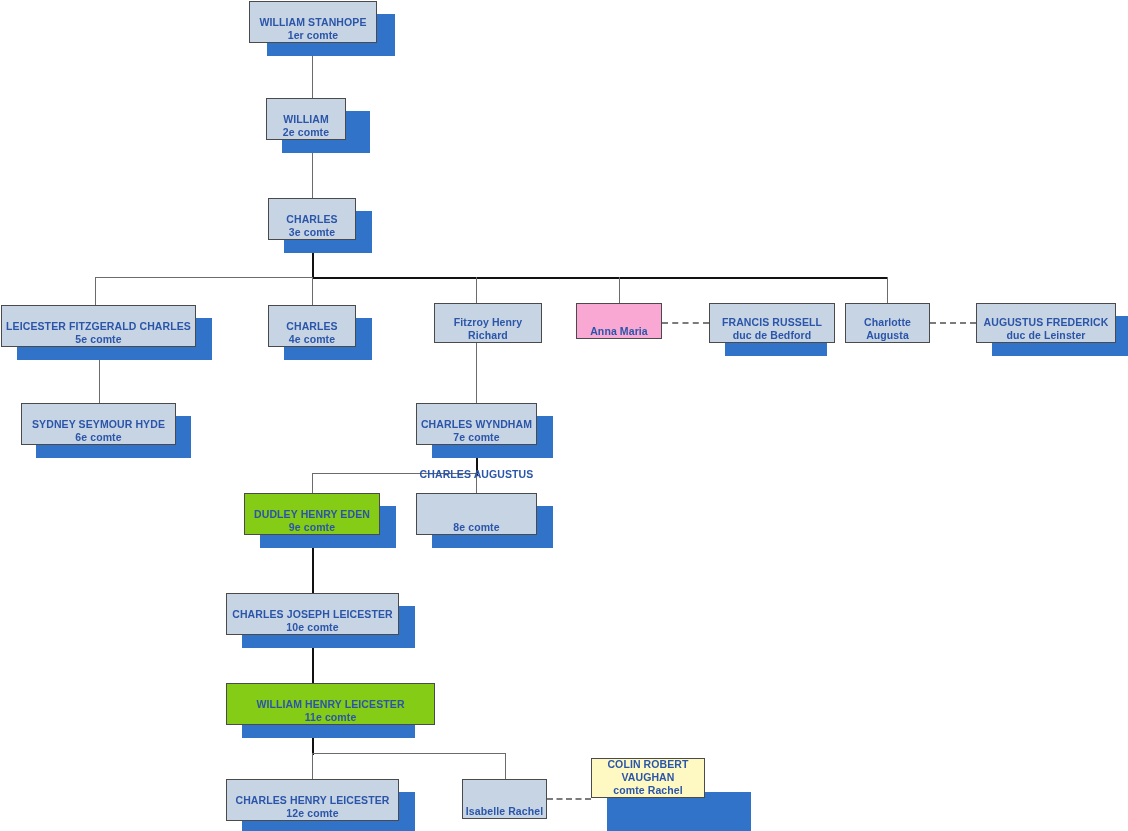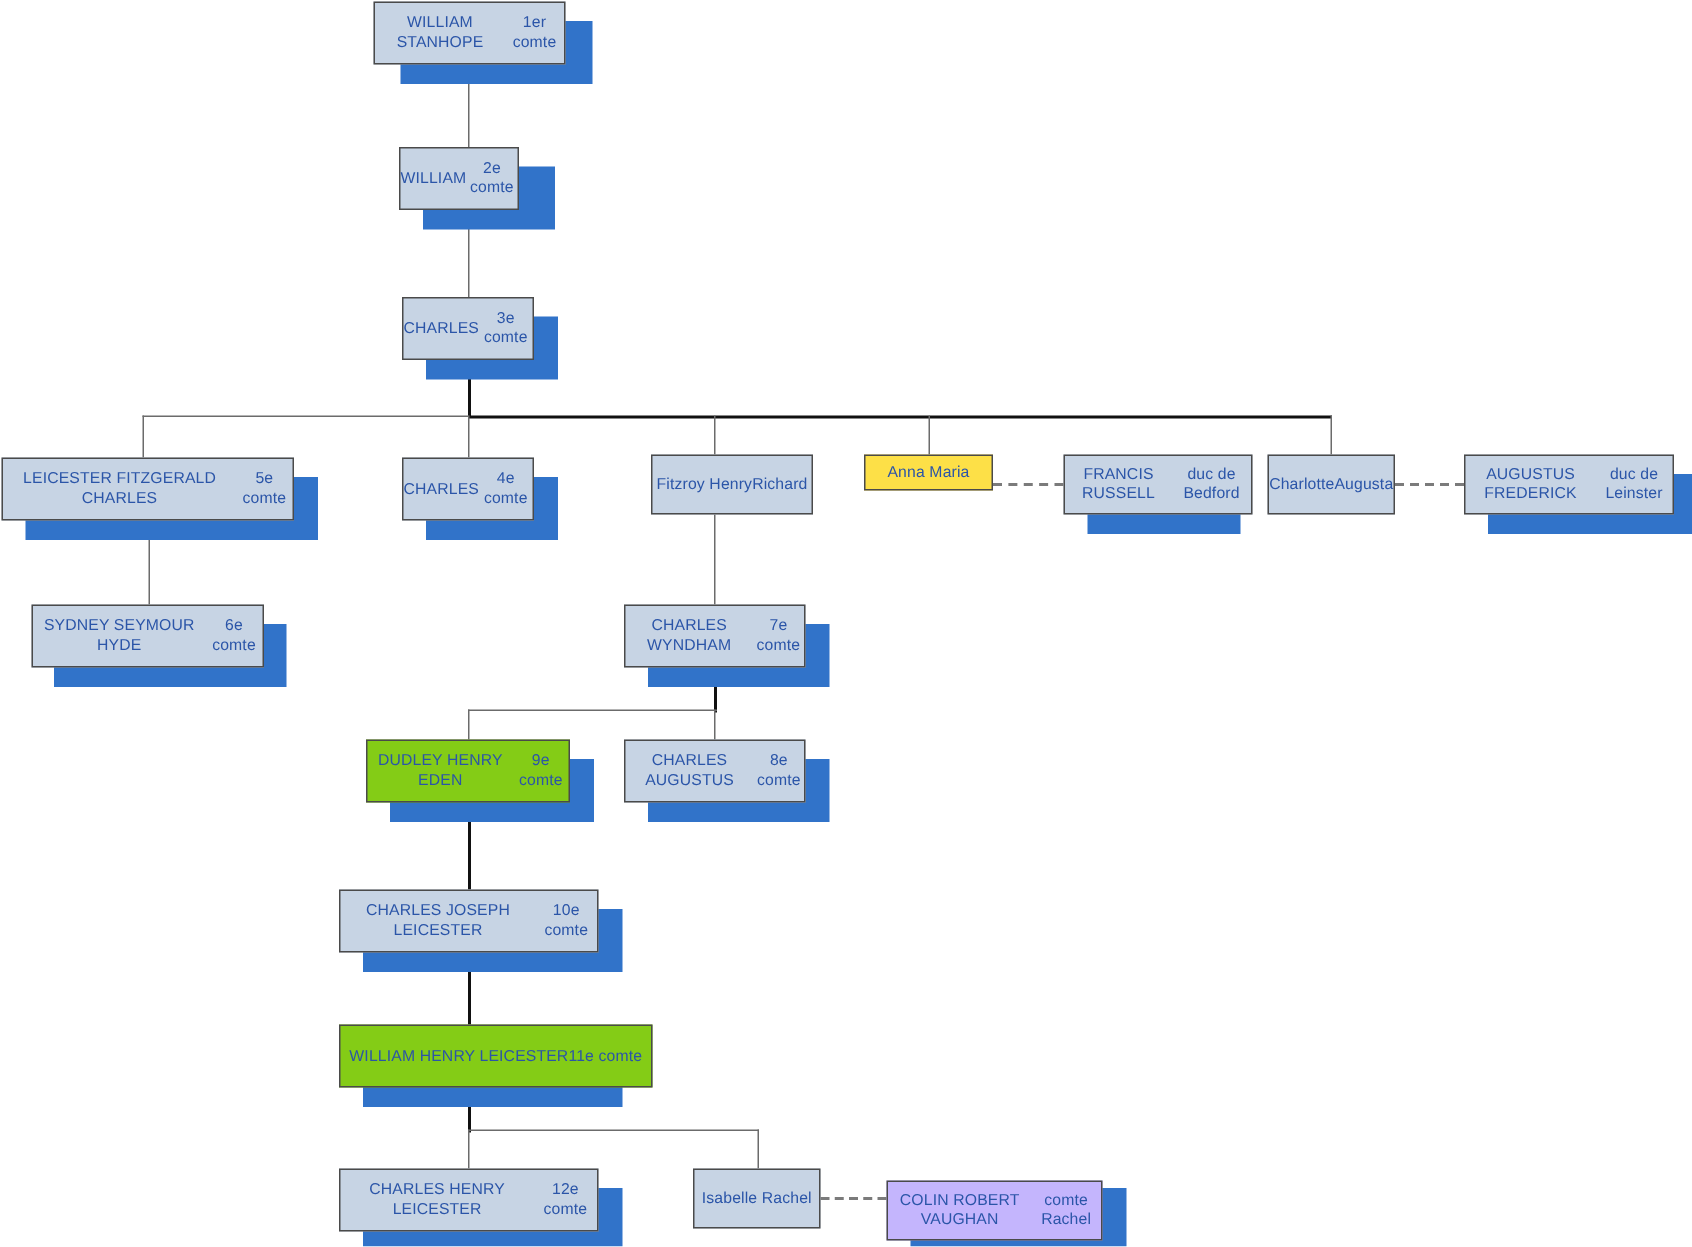--- a/index.html
+++ b/index.html
@@ -37,28 +37,29 @@
   }
 
   
   .node {
     position: absolute;
     box-sizing: border-box;
     border: 1px solid #4a4a4a;
     background: #c7d4e4;
     color: #2b55a8;
     display: flex;
-    flex-direction: row;
+    flex-direction: column;
     align-items: center;
-    justify-content: center;
+    justify-content: flex-end;
     text-align: center;
     line-height: 13px;
     font-size: 10.5px;
     z-index: 5;
     letter-spacing: .1px;
+    font-weight: bold;
   }
   .node .l1 { display: block; }
   .node .l2 { display: block; }
   .node.upper .l1 { text-transform: uppercase; }
 
   
   .shadow {
     position: absolute;
     background: #3173c9;
     z-index: 2;
@@ -132,21 +133,21 @@
         <span class="l2">5e comte</span>
       </div>
       <div class="node upper" style="left: 268px; top: 305px; width: 88px; height: 42px; background: rgb(199, 212, 228); color: rgb(43, 85, 168); border-color: rgb(74, 74, 74);">
         <span class="l1">CHARLES</span>
         <span class="l2">4e comte</span>
       </div>
       <div class="node" style="left: 434px; top: 303px; width: 108px; height: 40px; background: rgb(199, 212, 228); color: rgb(43, 85, 168); border-color: rgb(74, 74, 74);">
         <span class="l1">Fitzroy Henry</span>
         <span class="l2">Richard</span>
       </div>
-      <div class="node" style="left: 576px; top: 303px; width: 86px; height: 24px; background: #fde047; color: rgb(43, 85, 168); border-color: rgb(74, 74, 74);">
+      <div class="node" style="left: 576px; top: 303px; width: 86px; height: 36px; background: #f9a8d4; color: rgb(43, 85, 168); border-color: rgb(74, 74, 74);">
         <span class="l1">Anna Maria</span>
       </div>
       <div class="node upper" style="left: 709px; top: 303px; width: 126px; height: 40px; background: rgb(199, 212, 228); color: rgb(43, 85, 168); border-color: rgb(74, 74, 74);">
         <span class="l1">FRANCIS RUSSELL</span>
         <span class="l2">duc de Bedford</span>
       </div>
       <div class="node" style="left: 845px; top: 303px; width: 85px; height: 40px; background: rgb(199, 212, 228); color: rgb(43, 85, 168); border-color: rgb(74, 74, 74);">
         <span class="l1">Charlotte</span>
         <span class="l2">Augusta</span>
       </div>
@@ -159,37 +160,37 @@
         <span class="l2">6e comte</span>
       </div>
       <div class="node upper" style="left: 416px; top: 403px; width: 121px; height: 42px; background: rgb(199, 212, 228); color: rgb(43, 85, 168); border-color: rgb(74, 74, 74);">
         <span class="l1">CHARLES WYNDHAM</span>
         <span class="l2">7e comte</span>
       </div>
       <div class="node upper" style="left: 244px; top: 493px; width: 136px; height: 42px; background: #84cc16; color: rgb(43, 85, 168); border-color: rgb(74, 74, 74);">
         <span class="l1">DUDLEY HENRY EDEN</span>
         <span class="l2">9e comte</span>
       </div>
-      <div class="node upper" style="left: 416px; top: 493px; width: 121px; height: 42px; background: rgb(199, 212, 228); color: rgb(43, 85, 168); border-color: rgb(74, 74, 74);">
+      <div class="node upper" style="left: 416px; top: 493px; width: 121px; height: 42px; background: rgb(199, 212, 228); color: rgb(43, 85, 168); border-color: rgb(74, 74, 74); gap: 40px;">
         <span class="l1">CHARLES AUGUSTUS</span>
         <span class="l2">8e comte</span>
       </div>
       <div class="node upper" style="left: 226px; top: 593px; width: 173px; height: 42px; background: rgb(199, 212, 228); color: rgb(43, 85, 168); border-color: rgb(74, 74, 74);">
         <span class="l1">CHARLES JOSEPH LEICESTER</span>
         <span class="l2">10e comte</span>
       </div>
       <div class="node upper" style="left: 226px; top: 683px; width: 209px; height: 42px; background: #84cc16; color: rgb(43, 85, 168); border-color: rgb(74, 74, 74);">
         <span class="l1">WILLIAM HENRY LEICESTER</span>
         <span class="l2">11e comte</span>
       </div>
       <div class="node upper" style="left: 226px; top: 779px; width: 173px; height: 42px; background: rgb(199, 212, 228); color: rgb(43, 85, 168); border-color: rgb(74, 74, 74);">
         <span class="l1">CHARLES HENRY LEICESTER</span>
         <span class="l2">12e comte</span>
       </div>
       <div class="node" style="left: 462px; top: 779px; width: 85px; height: 40px; background: rgb(199, 212, 228); color: rgb(43, 85, 168); border-color: rgb(74, 74, 74);">
         <span class="l1">Isabelle Rachel</span>
       </div>
-      <div class="node upper" style="left: 591px; top: 787px; width: 144px; height: 40px; background: #c4b5fd; color: rgb(43, 85, 168); border-color: rgb(74, 74, 74);">
+      <div class="node upper" style="left: 591px; top: 758px; width: 114px; height: 40px; background: #fef9c3; color: rgb(43, 85, 168); border-color: rgb(74, 74, 74);">
         <span class="l1">COLIN ROBERT VAUGHAN</span>
         <span class="l2">comte Rachel</span>
       </div>
     </div>
 </div>
 
 </body></html>

